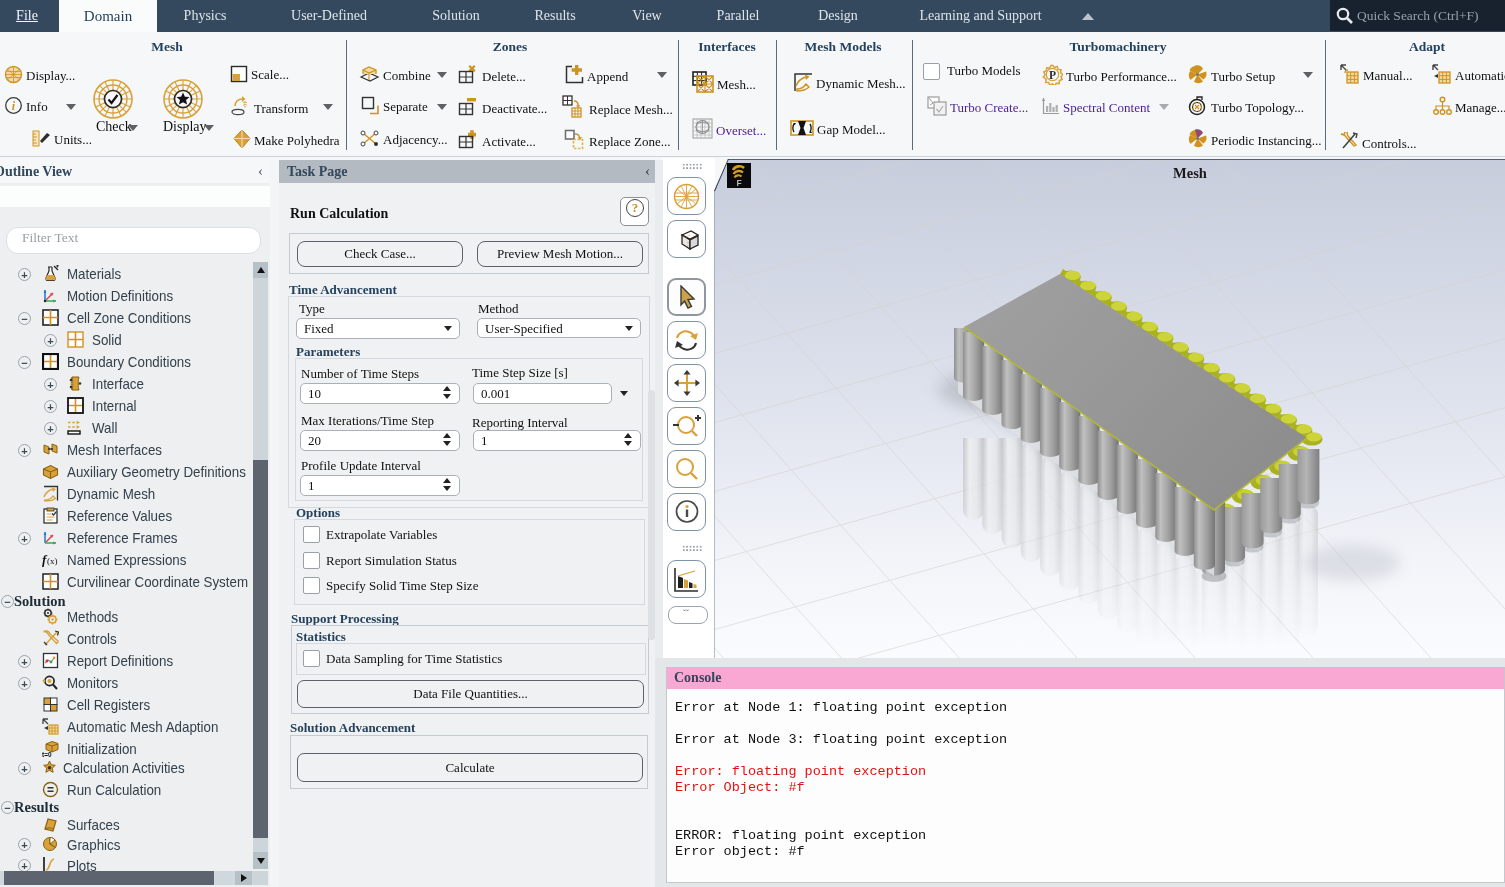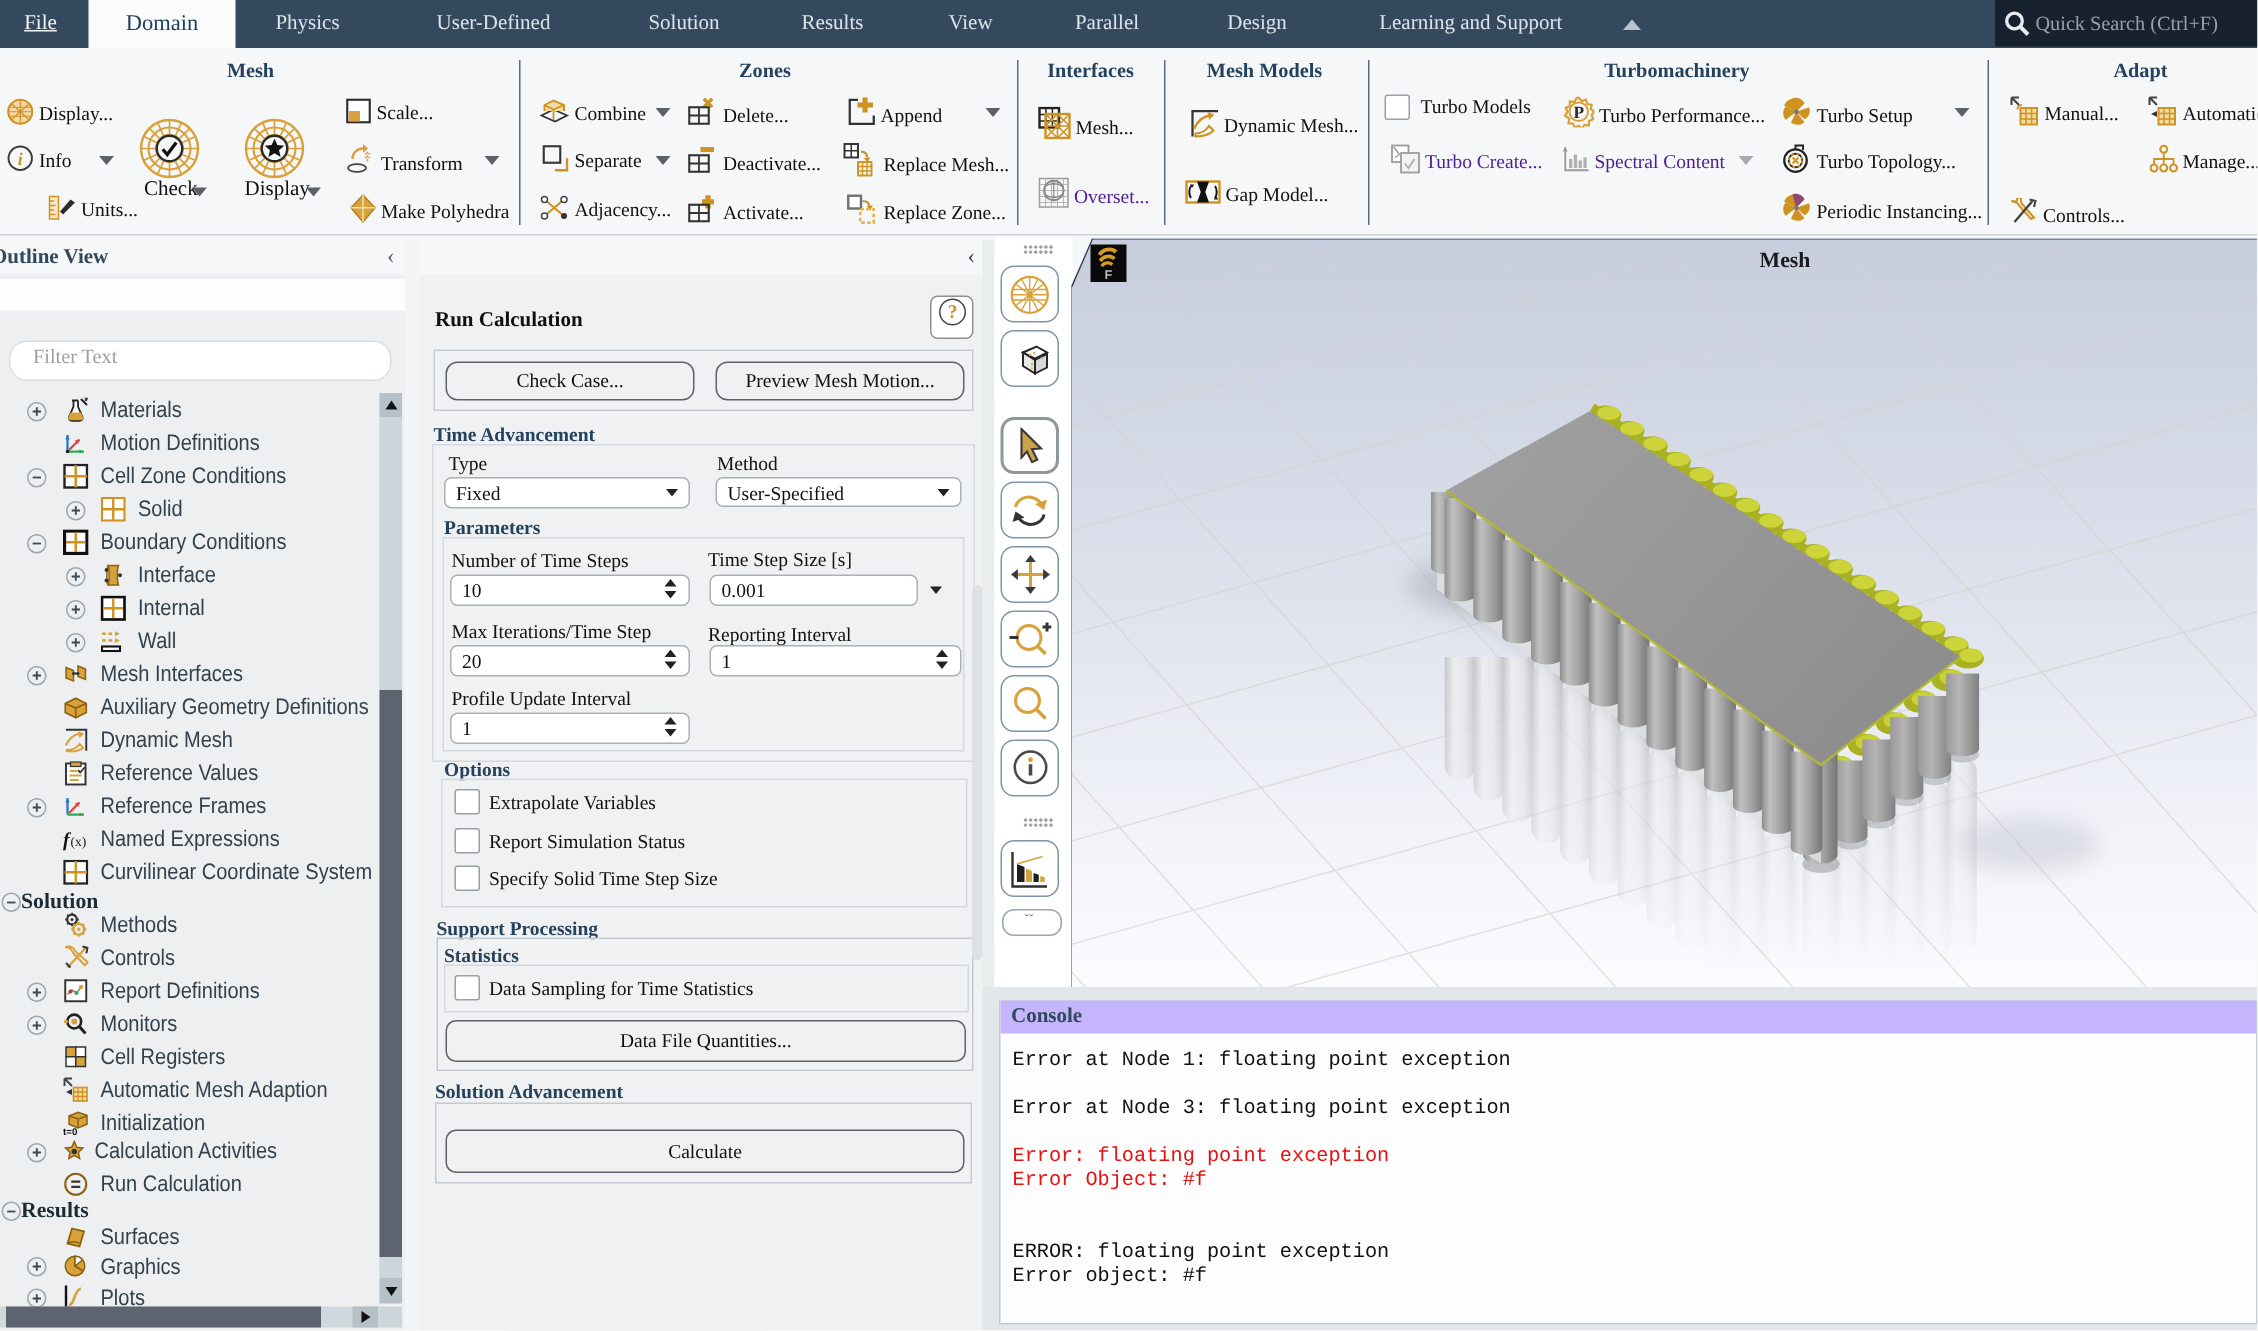--- a/index.html
+++ b/index.html
@@ -54,21 +54,21 @@
   .cdarr{position:absolute;width:0;height:0;border-left:4.5px solid transparent;
          border-right:4.5px solid transparent;border-top:5.5px solid #222;}
   .chk{position:absolute;width:15px;height:15px;background:#fff;border:1px solid #9aa0a6;
        border-radius:2px;}
   
   .vbtn{position:absolute;width:39px;height:38px;background:#fff;border:1px solid #7e94a8;
         border-radius:9px;box-sizing:border-box;}
   
   #console{left:666px;top:667px;width:839px;height:216px;background:#fdfdfd;
            border:1px solid #c2c8cd;box-sizing:border-box;}
-  #consolehead{left:667px;top:667px;width:837px;height:22px;background:#c4b5fd;
+  #consolehead{left:667px;top:667px;width:837px;height:22px;background:#f9a8d4;
            font-size:14px;font-weight:bold;color:#32485c;line-height:22px;}
   .cline{position:absolute;font-family:"Liberation Mono",monospace;font-size:13.5px;
          color:#111;white-space:pre;}
 </style>
 </head>
 <body>
 <div id="app">
 
   <div id="topbar" class="abs"></div>
   <div id="filetab" class="tab">File</div>
@@ -541,20 +541,21 @@
   <div class="abs" style="left:4px;top:871px;width:210px;height:14px;background:#5d6470;"></div>
   <div class="abs" style="left:235px;top:871px;width:17px;height:14px;background:#b6c0c7;"></div>
   <div class="abs" style="left:241px;top:874px;width:0;height:0;border-top:4px solid transparent;border-bottom:4px solid transparent;border-left:6px solid #111;"></div>
   <div class="abs" style="left:253px;top:871px;width:15px;height:14px;background:#ccd5da;"></div>
   </div>
 
   <div class="abs" style="left:270px;top:160px;width:9px;height:727px;background:#f4f5f6;"></div>
   <div class="abs" style="left:655px;top:160px;width:8px;height:727px;background:#eaedee;"></div>
   <div class="abs" style="left:663px;top:158px;width:52px;height:729px;background:#fff;"></div>
 
+  <div class="phead" style="left:279px;width:376px;background:#b4bac1;padding-left:8px;box-sizing:border-box;">Task Page</div>
   <div class="abs" style="left:645px;top:163px;font-size:15px;color:#39434c;">‹</div>
   <div id="taskpage" class="abs"></div>
   <div id="taskitems">
   <div class="heading" style="left:290px;top:206px;font-size:14px;color:#111;">Run Calculation</div>
   <div class="abs" style="left:620px;top:197px;width:27px;height:27px;background:#fff;border:1px solid #8b9196;border-radius:5px;"></div>
   <div class="abs" style="left:626px;top:199px;width:16px;height:16px;border:1.6px solid #444;border-radius:50%;color:#cf9322;font:bold 13px/16px 'Liberation Serif';text-align:center;">?</div>
 
   <div class="gbox" style="left:289px;top:233px;width:358px;height:39px;"></div>
   <div class="btn" style="left:297px;top:241px;width:164px;height:24px;line-height:24px;">Check Case...</div>
   <div class="btn" style="left:477px;top:241px;width:164px;height:24px;line-height:24px;">Preview Mesh Motion...</div>

